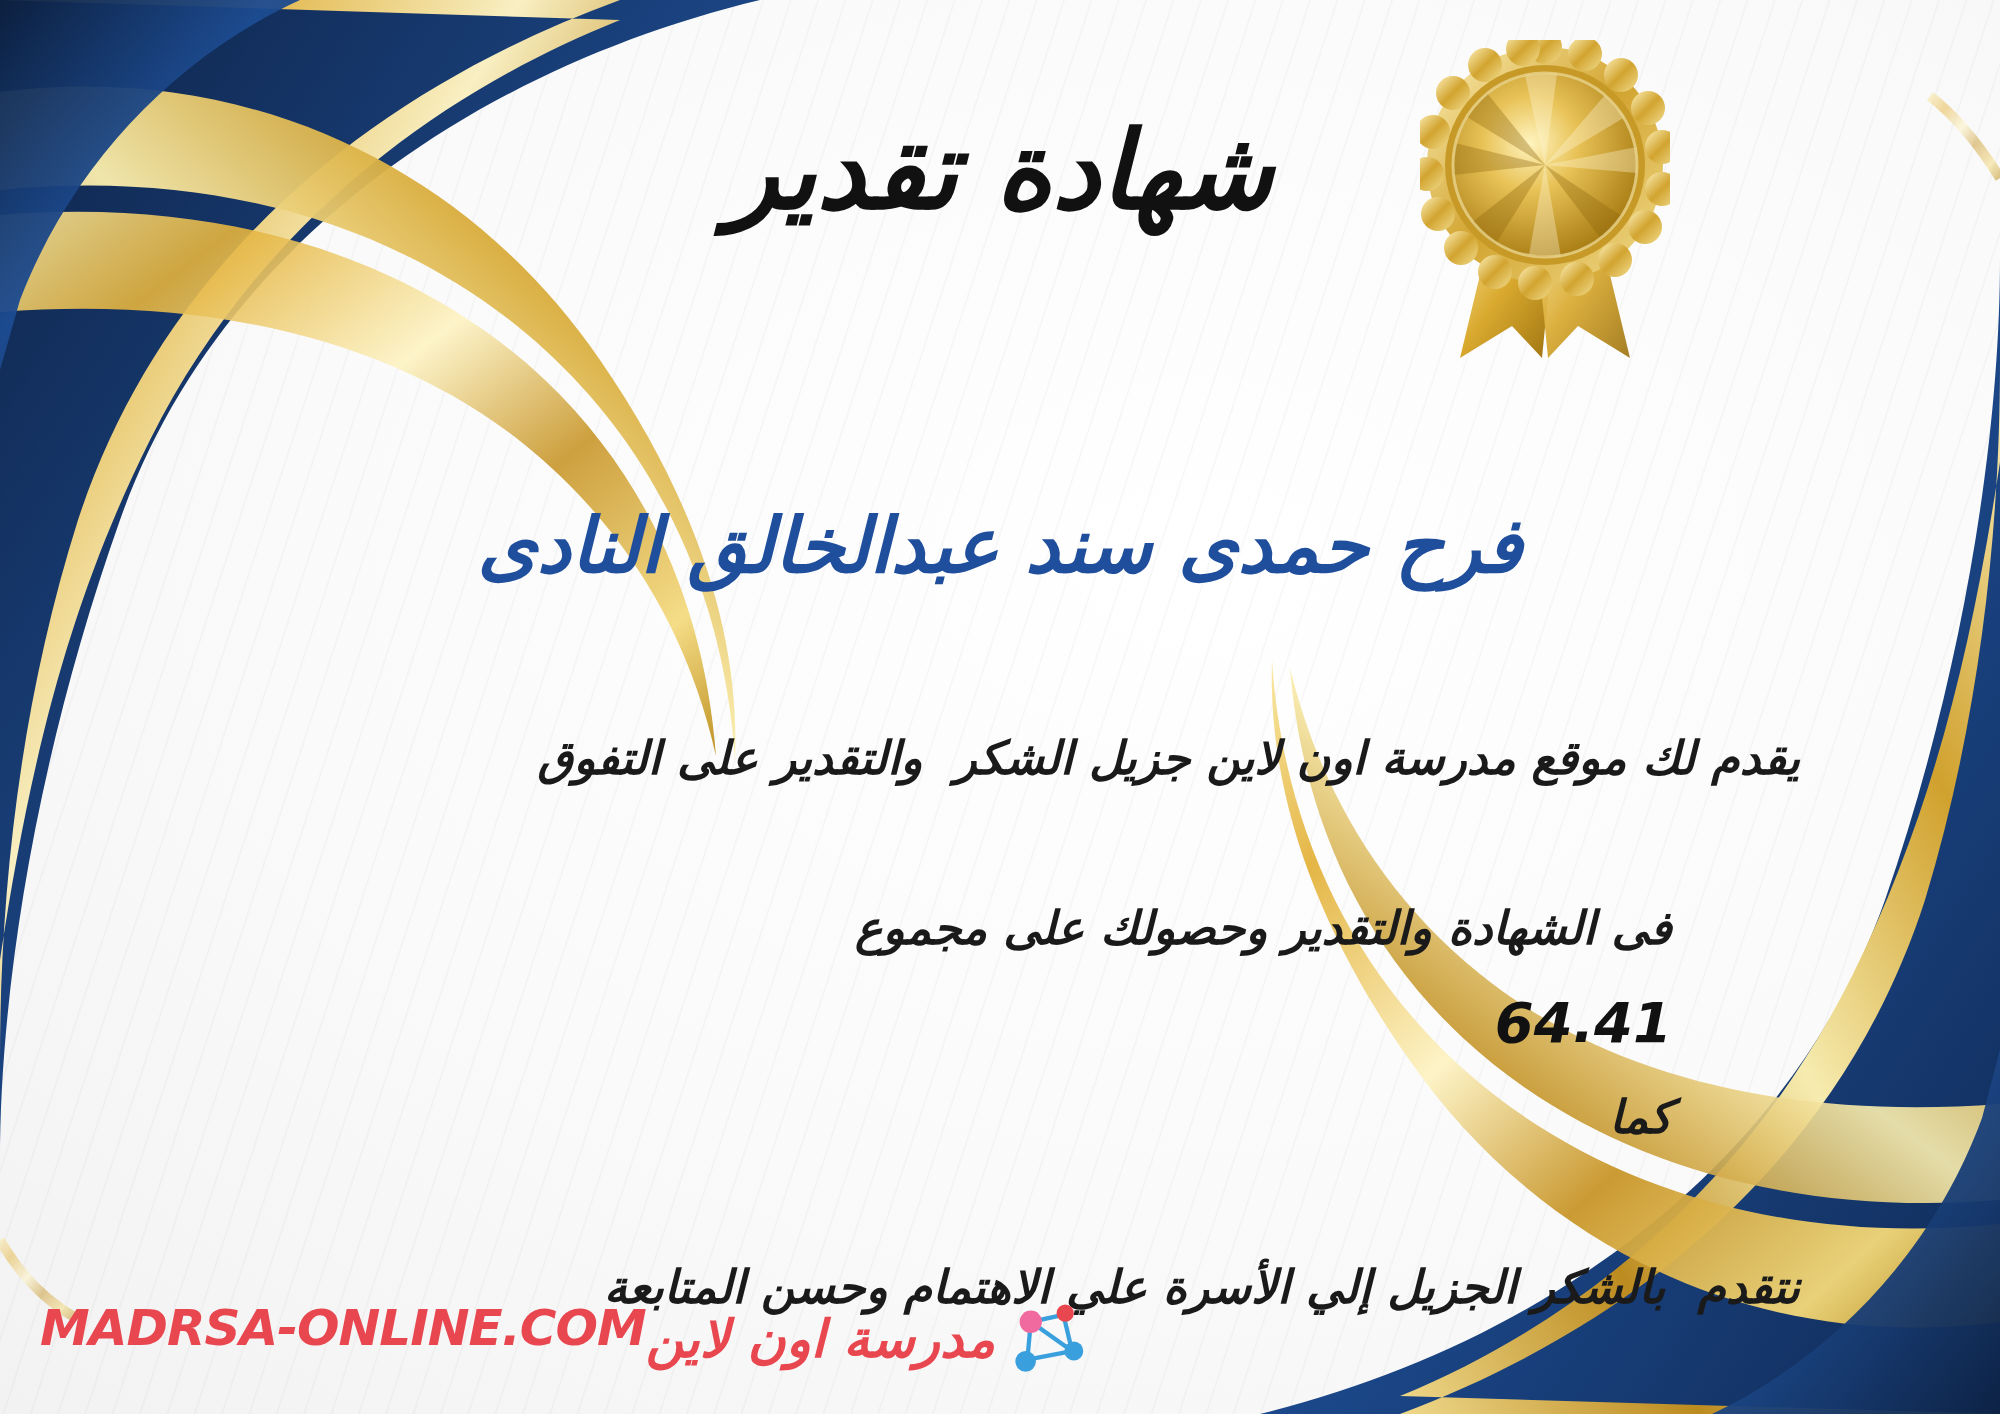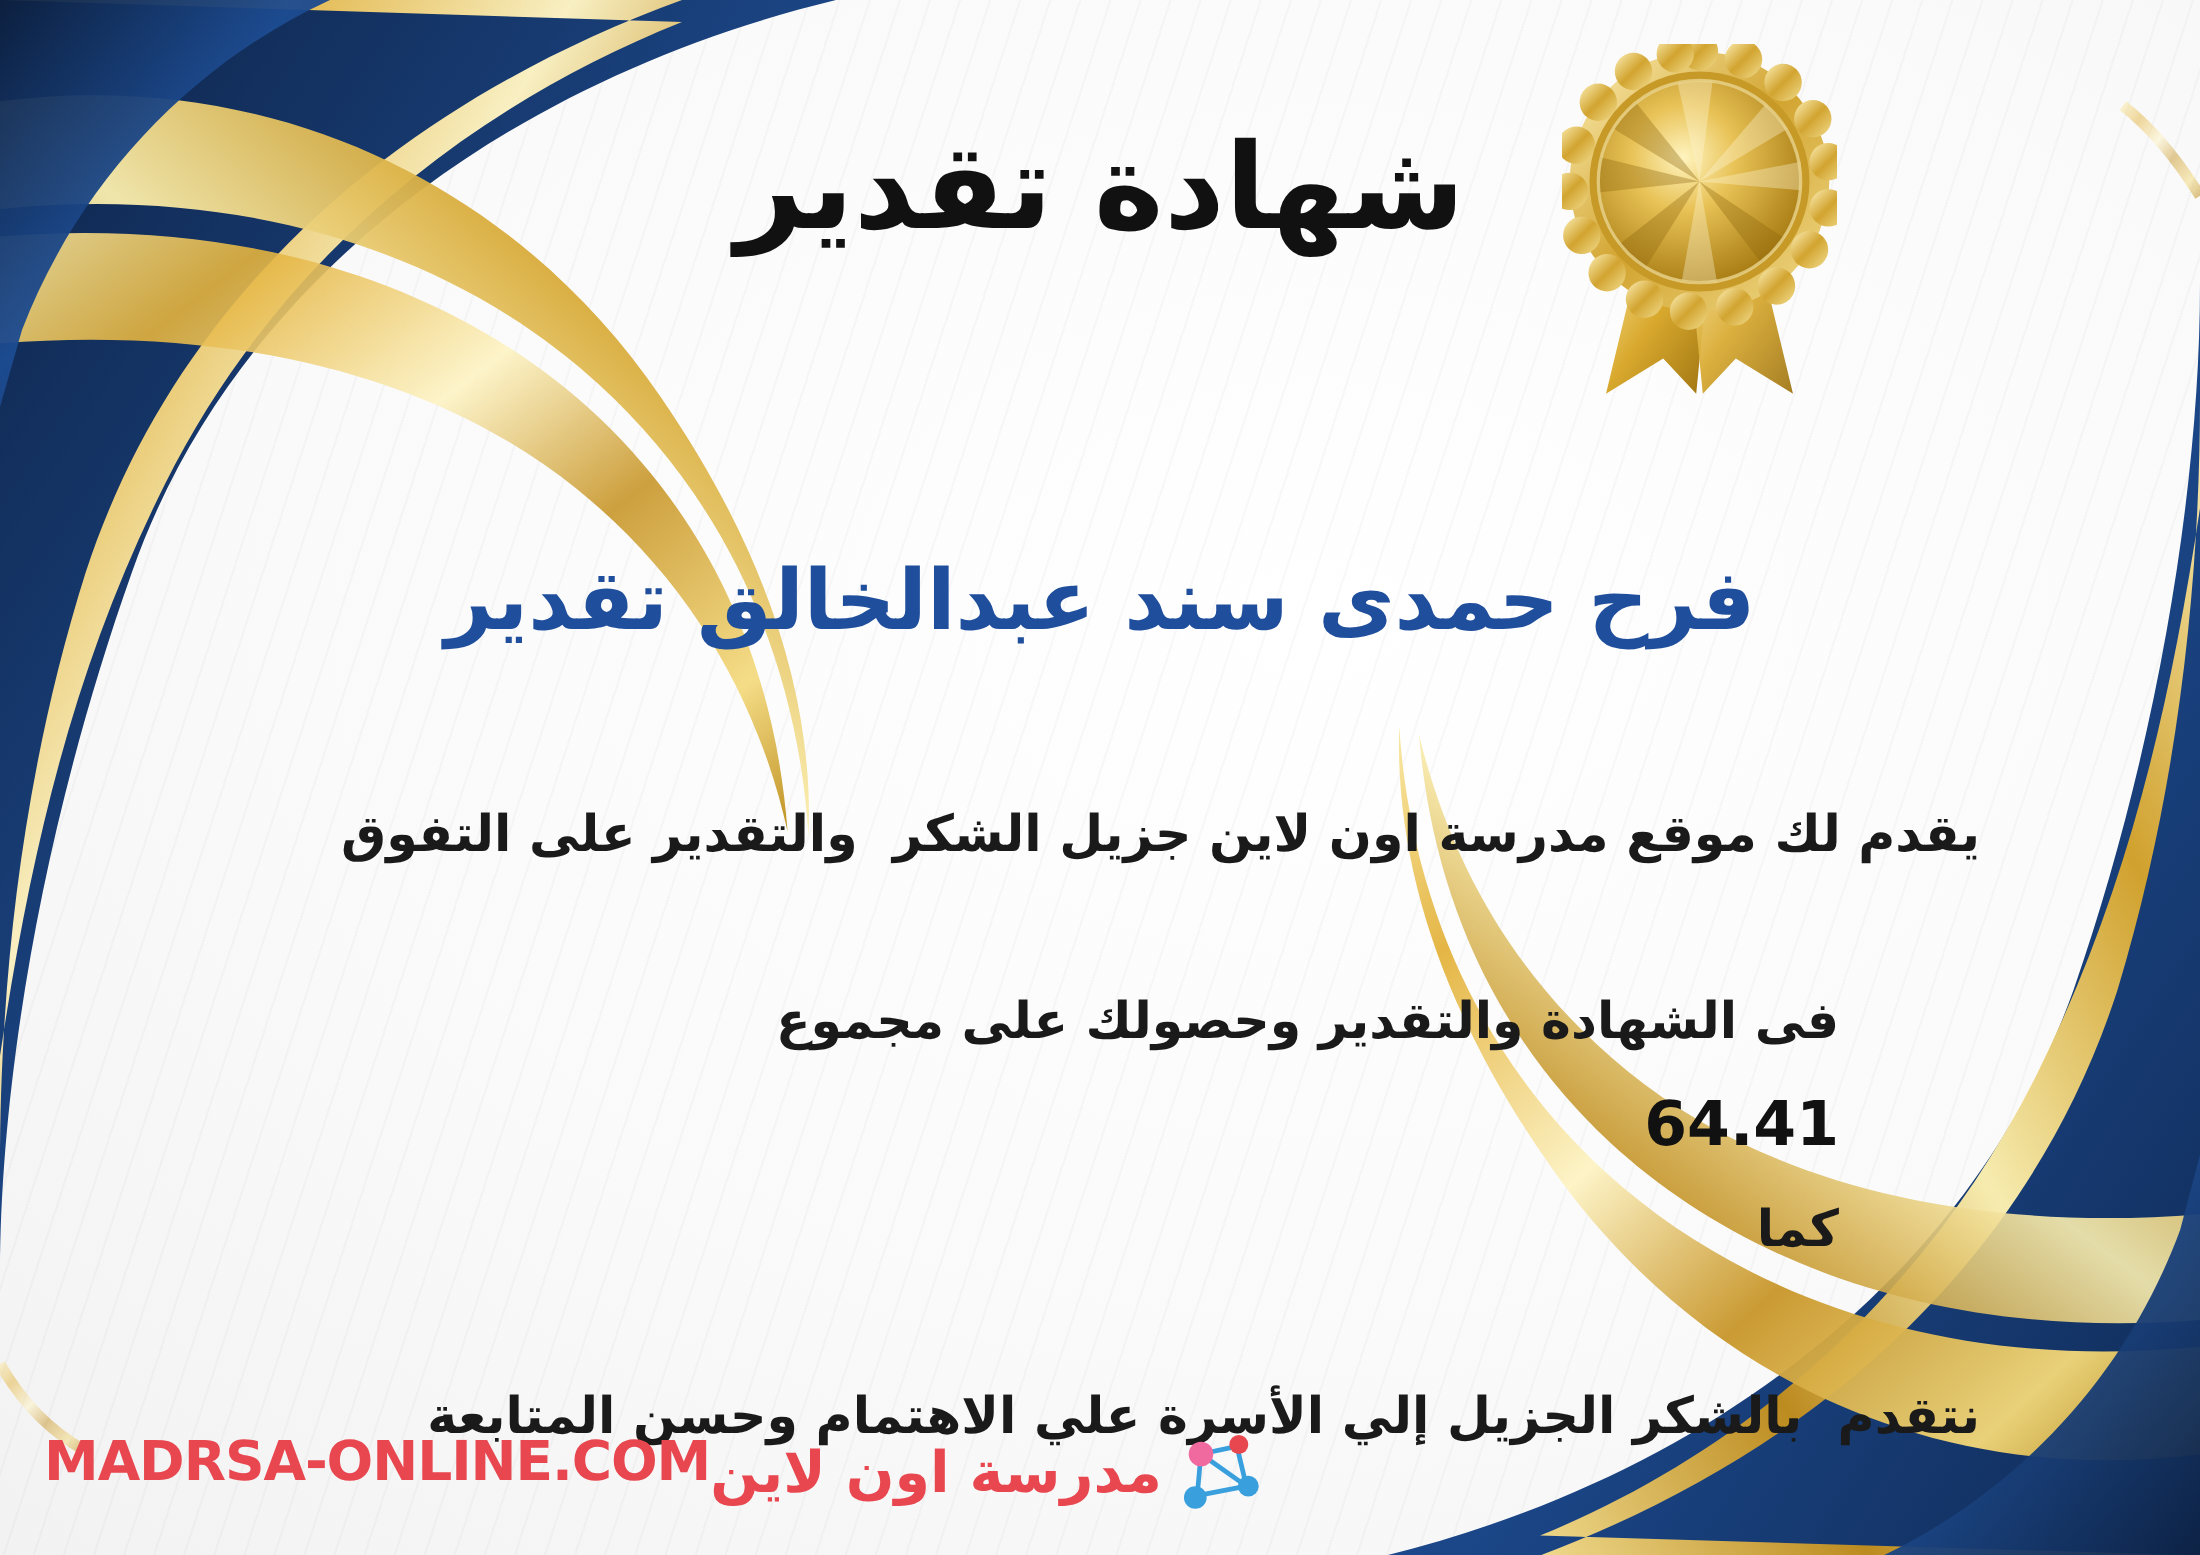--- a/index.html
+++ b/index.html
@@ -13,20 +13,21 @@
     overflow: hidden;
     font-family: "DejaVu Sans", "Liberation Sans", sans-serif;
   }
 
   .certificate {
     position: relative;
     width: 2000px;
     height: 1414px;
     overflow: hidden;
     background: #ffffff;
+    font-style: italic;
   }
 
   
   .bg-texture {
     position: absolute;
     inset: 0;
     background:
       repeating-linear-gradient(
         -72deg,
         rgba(0,0,0,0.022) 0px,
@@ -293,21 +294,21 @@
         </g>
         <circle r="92" fill="none" stroke="#e9d38c" stroke-width="3" opacity="0.8"></circle>
       </g>
     </g>
   </svg>
 
   <div class="content">
 
     <div class="cert-title">شهادة تقدير</div>
 
-    <div class="recipient-name">فرح حمدى سند عبدالخالق تقدير</div>
+    <div class="recipient-name">فرح حمدى سند عبدالخالق النادى</div>
 
     <div class="body-block">
       <span class="body-line">يقدم لك موقع مدرسة اون لاين جزيل الشكر  والتقدير على التفوق</span>
       <span class="body-line">
         <span>فى الشهادة والتقدير وحصولك على مجموع</span>
         <span class="grade-value">64.41</span>
         <span>كما</span>
       </span>
       <span class="body-line">نتقدم  بالشكر الجزيل إلي الأسرة علي الاهتمام وحسن المتابعة</span>
     </div>

